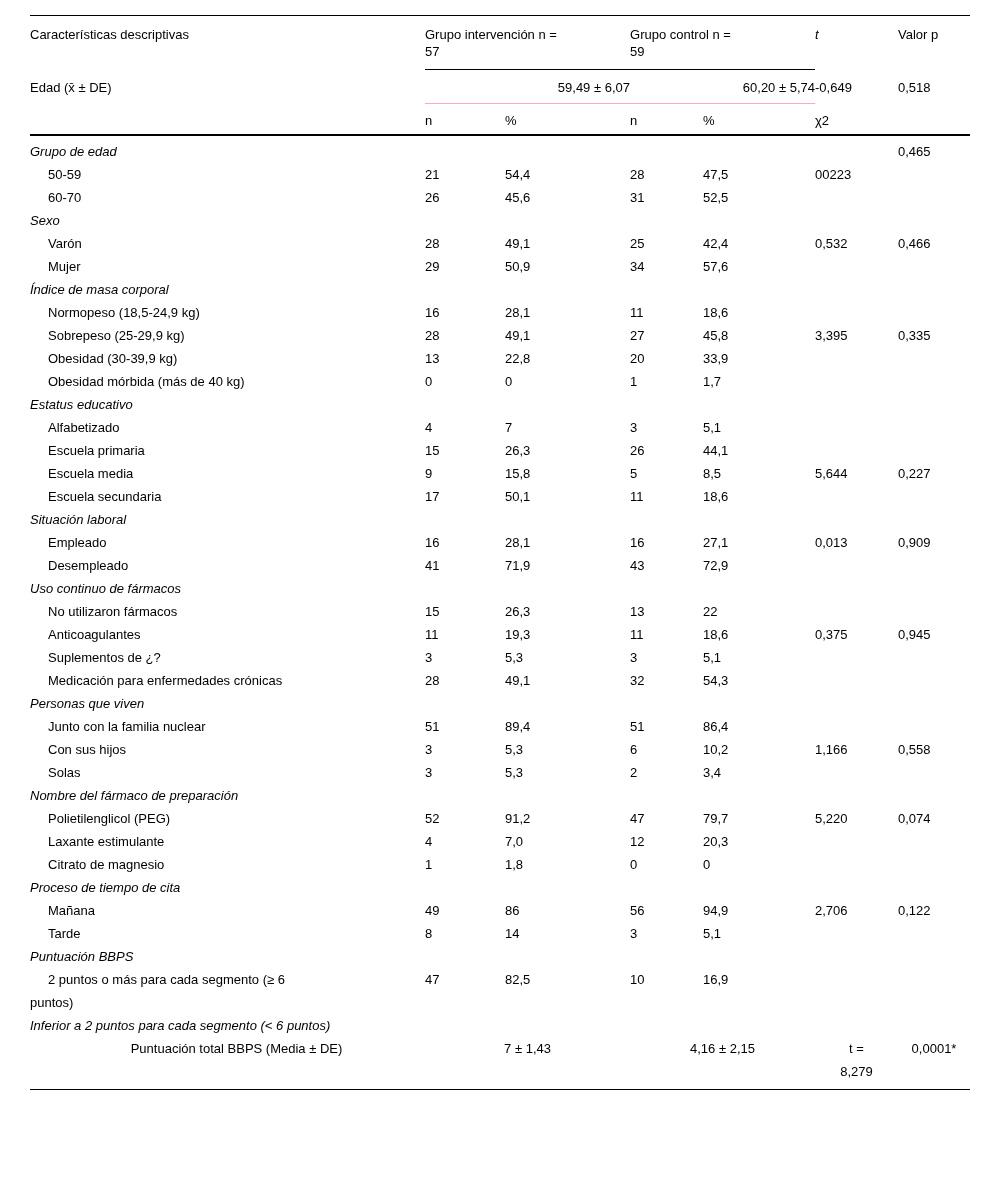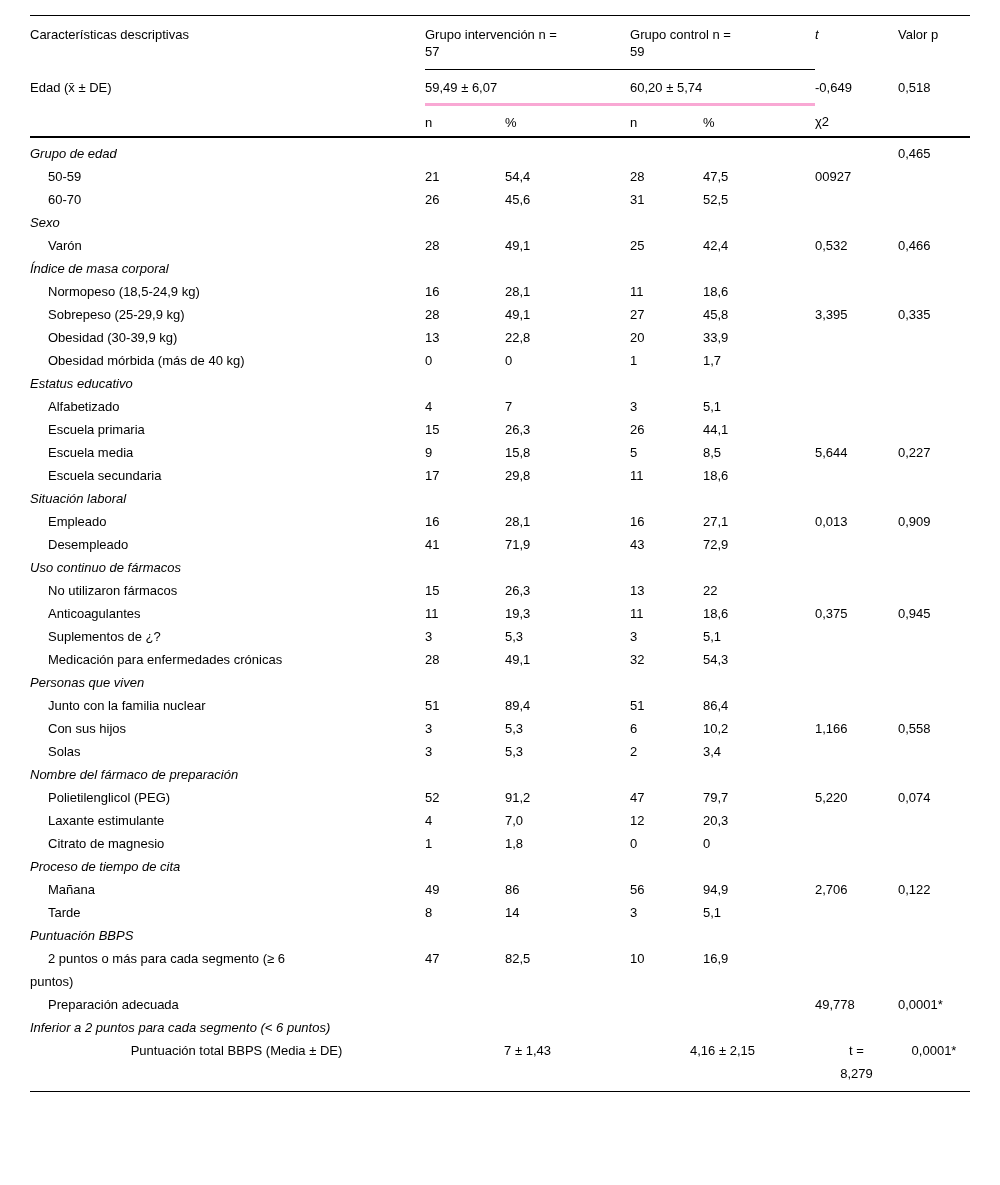--- a/index.html
+++ b/index.html
@@ -32,22 +32,22 @@
   }
   thead tr.r1 th { padding-top: 10px; line-height: 17px; }
   thead th.grp {
     text-align: left;
     border-bottom: 1px solid #000;
     padding-bottom: 9px;
   }
   thead th.th-t { font-style: italic; }
   thead tr.r2 td { padding-top: 8px; line-height: 19px; }
   thead td.mean {
-    text-align: left;
-    border-bottom: 3px solid #f9a8d4;
+    text-align: right;
+    border-bottom: 1px solid #f9a8d4;
     padding-bottom: 6px;
   }
   thead tr.r3 td {
     padding-top: 7px;
     padding-bottom: 4px;
     line-height: 19px;
     border-bottom: 2px solid #000;
   }
   tbody tr:first-child td { padding-top: 4px; }
   tbody td.lbl-section { font-style: italic; }
@@ -104,21 +104,21 @@
           <td></td>
           <td></td>
           <td>0,465</td>
         </tr>
         <tr>
           <td class="lbl-item">50-59</td>
           <td>21</td>
           <td>54,4</td>
           <td>28</td>
           <td>47,5</td>
-          <td>00927</td>
+          <td>00223</td>
           <td></td>
         </tr>
         <tr>
           <td class="lbl-item">60-70</td>
           <td>26</td>
           <td>45,6</td>
           <td>31</td>
           <td>52,5</td>
           <td></td>
           <td></td>
@@ -135,20 +135,29 @@
         <tr>
           <td class="lbl-item">Varón</td>
           <td>28</td>
           <td>49,1</td>
           <td>25</td>
           <td>42,4</td>
           <td>0,532</td>
           <td>0,466</td>
         </tr>
         <tr>
+          <td class="lbl-item">Mujer</td>
+          <td>29</td>
+          <td>50,9</td>
+          <td>34</td>
+          <td>57,6</td>
+          <td></td>
+          <td></td>
+        </tr>
+        <tr>
           <td class="lbl-section">Índice de masa corporal</td>
           <td></td>
           <td></td>
           <td></td>
           <td></td>
           <td></td>
           <td></td>
         </tr>
         <tr>
           <td class="lbl-item">Normopeso (18,5-24,9 kg)</td>
@@ -218,21 +227,21 @@
           <td>9</td>
           <td>15,8</td>
           <td>5</td>
           <td>8,5</td>
           <td>5,644</td>
           <td>0,227</td>
         </tr>
         <tr>
           <td class="lbl-item">Escuela secundaria</td>
           <td>17</td>
-          <td>29,8</td>
+          <td>50,1</td>
           <td>11</td>
           <td>18,6</td>
           <td></td>
           <td></td>
         </tr>
         <tr>
           <td class="lbl-section">Situación laboral</td>
           <td></td>
           <td></td>
           <td></td>
@@ -415,29 +424,20 @@
           <td class="lbl-item">2 puntos o más para cada segmento (≥ 6
 puntos)</td>
           <td>47</td>
           <td>82,5</td>
           <td>10</td>
           <td>16,9</td>
           <td></td>
           <td></td>
         </tr>
         <tr>
-          <td class="lbl-item">Preparación adecuada</td>
-          <td></td>
-          <td></td>
-          <td></td>
-          <td></td>
-          <td>49,778</td>
-          <td>0,0001*</td>
-        </tr>
-        <tr>
           <td class="lbl-section">Inferior a 2 puntos para cada segmento (&lt; 6 puntos)</td>
           <td></td>
           <td></td>
           <td></td>
           <td></td>
           <td></td>
           <td></td>
         </tr>
         <tr class="last-row">
           <td class="lbl-item">Puntuación total BBPS (Media ± DE)</td>

